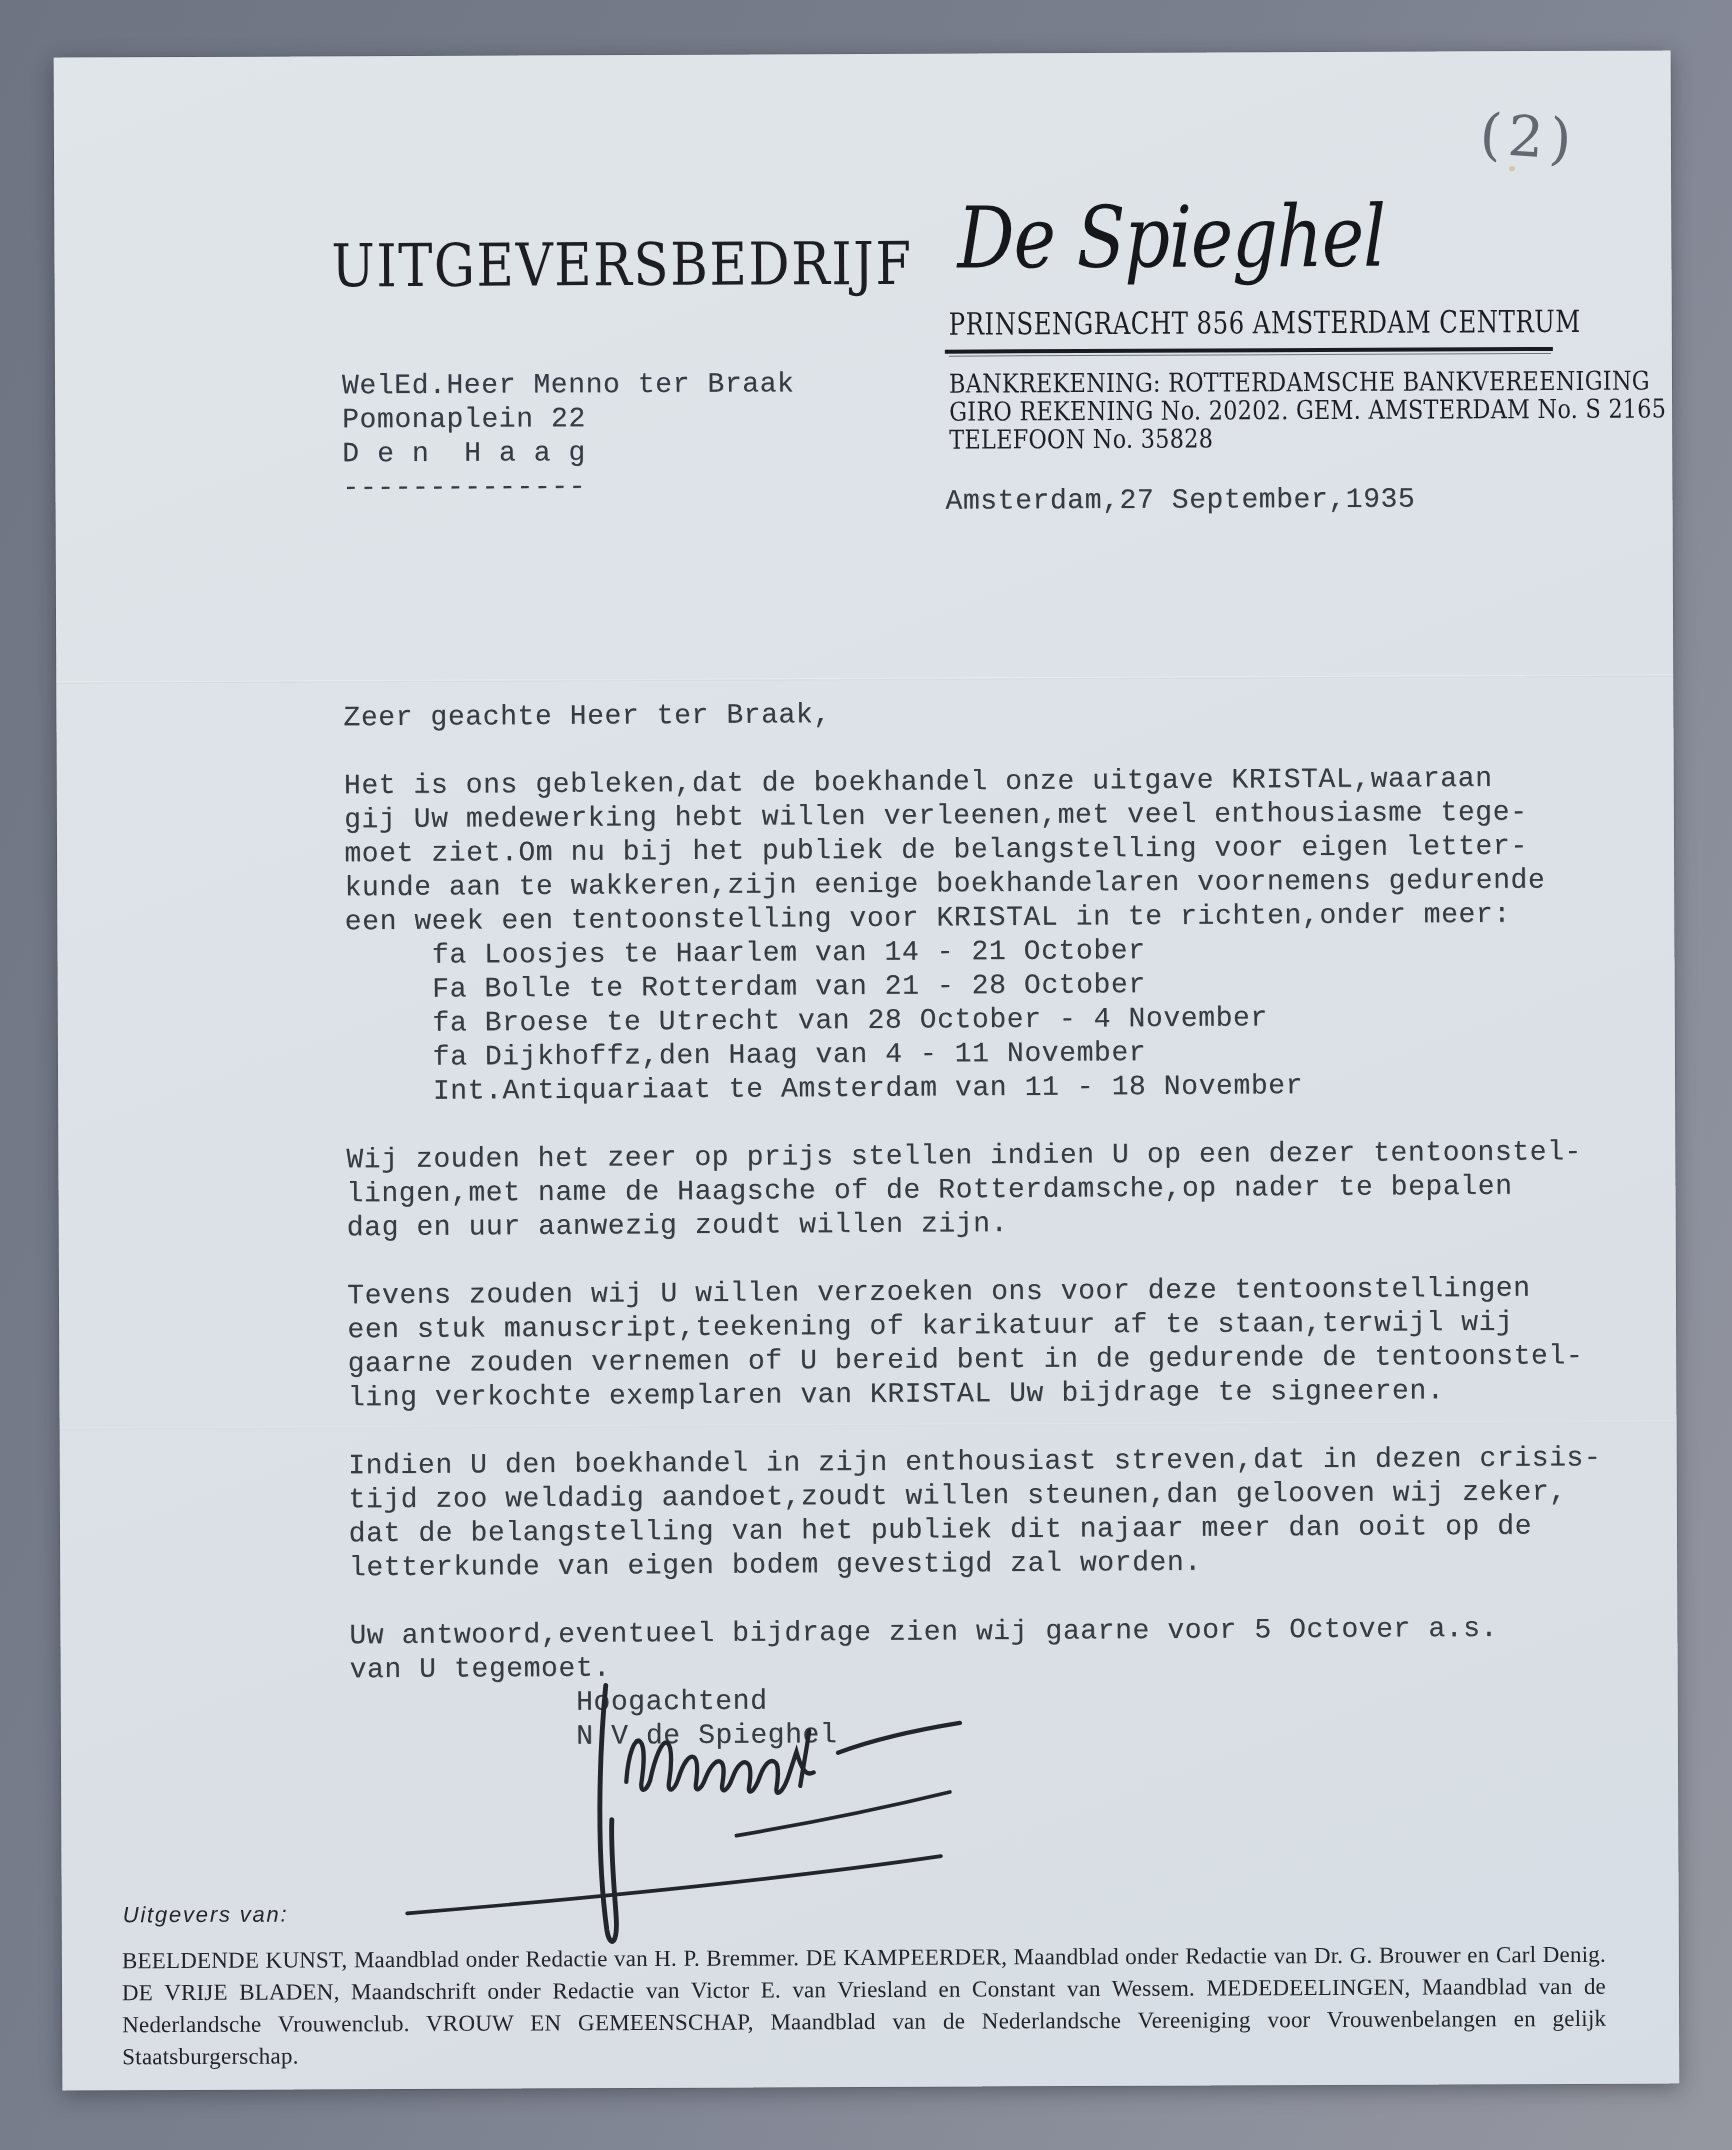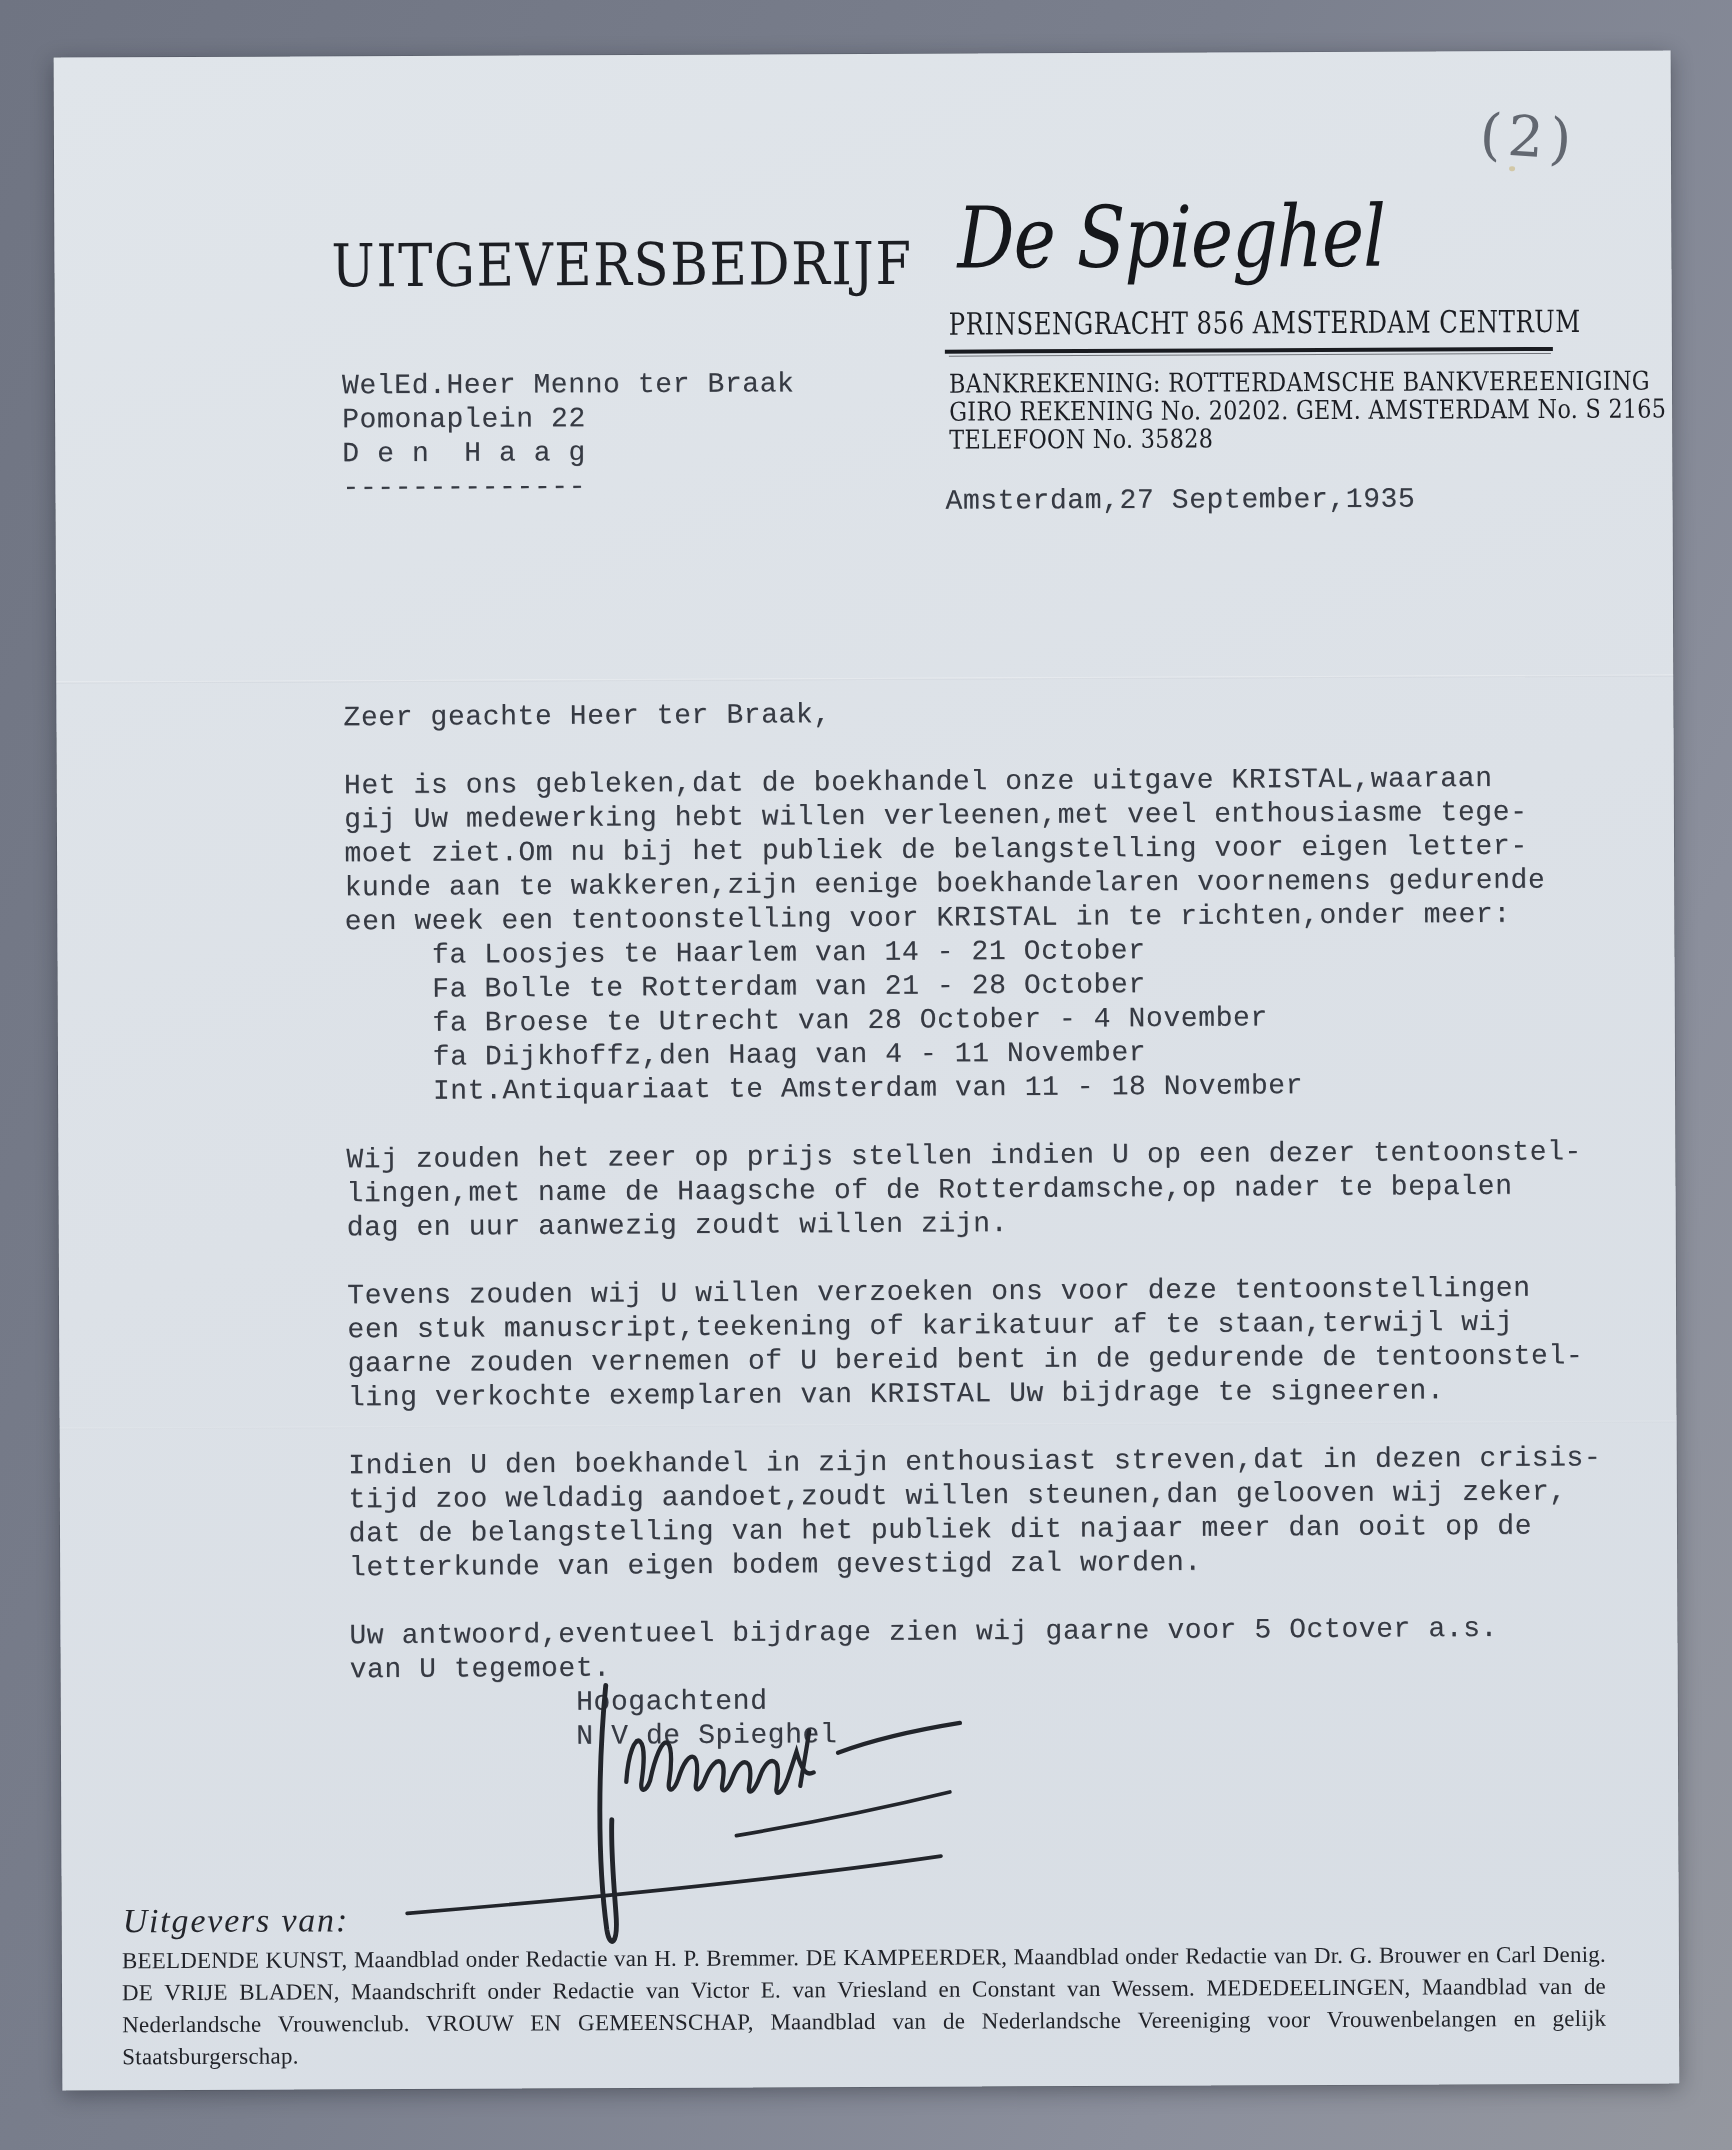--- a/index.html
+++ b/index.html
@@ -66,21 +66,21 @@
   
   .fold{position:absolute;left:0;right:0;height:2.4px;
     background:linear-gradient(to bottom,rgba(255,255,255,.75),rgba(116,122,138,.20));}
   .fold-1{top:624px;opacity:.55;}
   .fold-2{top:1370px;opacity:.22;}
   .speck{position:absolute;left:1455px;top:115px;width:5.5px;height:4.9px;border-radius:50%;
     background:#c9b67b;opacity:.6;}
   
   .footer-intro{
     position:absolute;left:61px;top:1845px;
-    font-family:Liberation Serif, serif;font-style:italic;font-size:34px;color:#23252b;
+    font-family:Liberation Sans, sans-serif;font-style:italic;font-size:22px;color:#23252b;
     letter-spacing:1.8px;
   }
   .footer-pubs{
     position:absolute;left:60px;top:1888px;width:1484px;
     font-family:"Liberation Serif",serif;font-size:23px;color:#22242a;letter-spacing:0.2px;
   }
   .footer-pubs .line{height:32px;line-height:32px;text-align:justify;text-align-last:justify;white-space:normal;}
 </style>
 </head>
 <body>

